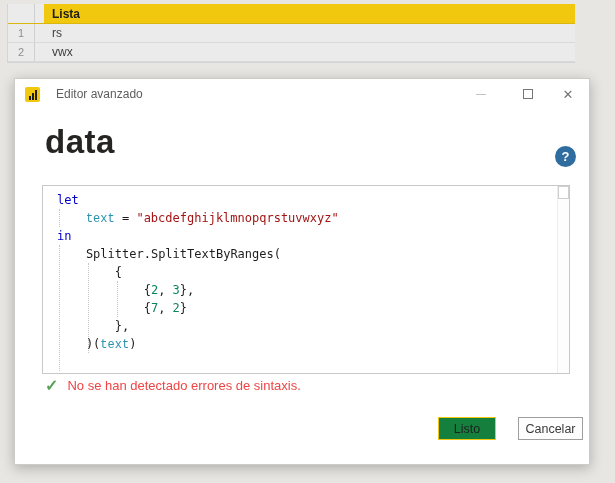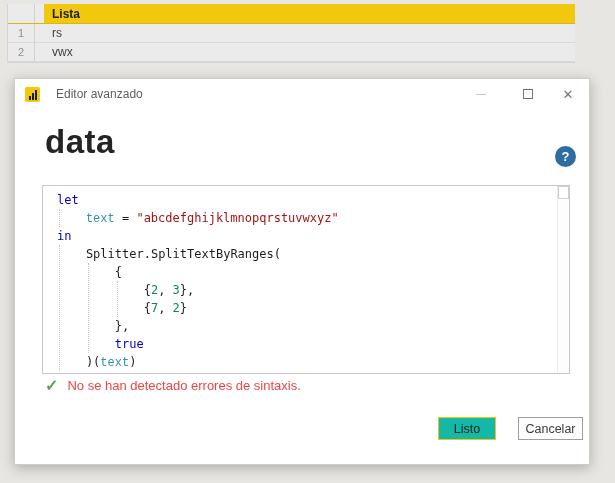--- a/index.html
+++ b/index.html
@@ -79,21 +79,21 @@
   .vthumb { position:absolute; right:0px; top:0px; width:11px; height:13px;
             background:#ffffff; border:1px solid #cfcfcf; }
 
   
   .status-row { position:absolute; left:30px; top:297px; display:flex; align-items:center; }
   .check-icon { color:#57a257; font-size:16px; font-weight:bold; margin-right:9px; }
   .status-text { font-size:13px; color:#ef4444; }
 
   .btn { position:absolute; top:338px; height:23px; font-size:12.5px; text-align:center;
          display:flex; align-items:center; justify-content:center; cursor:pointer; }
-  .btn-done { left:423px; width:58px; background:#14b8a6; color:#1f1f1f; border:1px solid #f2c80f; }
+  .btn-done { left:423px; width:58px; background:#15803d; color:#1f1f1f; border:1px solid #f2c80f; }
   .btn-cancel { left:491px; width:65px; background:#fdfdfd; color:#3a3a3a; border:1px solid #9e9e9e;margin-left:12px; }
 </style>
 </head>
 <body>
 
 <div class="tbl">
   <div class="tbl-row tbl-head">
     <div class="numcol head-numcol"></div>
     <div class="datacol head-datacol">Lista</div>
   </div>
@@ -141,21 +141,20 @@
     <div class="guide g3"></div>
     <div class="code-pre">
         <div class="code-line"><span class="tok-kw">let</span></div>
         <div class="code-line"><span class="tok-plain">    </span><span class="tok-id">text</span><span class="tok-plain"> = </span><span class="tok-str">"abcdefghijklmnopqrstuvwxyz"</span></div>
         <div class="code-line"><span class="tok-kw">in</span></div>
         <div class="code-line"><span class="tok-plain">    Splitter.SplitTextByRanges(</span></div>
         <div class="code-line"><span class="tok-plain">        {</span></div>
         <div class="code-line"><span class="tok-plain">            {</span><span class="tok-num">2</span><span class="tok-plain">, </span><span class="tok-num">3</span><span class="tok-plain">},</span></div>
         <div class="code-line"><span class="tok-plain">            {</span><span class="tok-num">7</span><span class="tok-plain">, </span><span class="tok-num">2</span><span class="tok-plain">}</span></div>
         <div class="code-line"><span class="tok-plain">        },</span></div>
-        <div class="code-line"><span class="tok-plain">        </span><span class="tok-kw">true</span></div>
         <div class="code-line"><span class="tok-plain">    )(</span><span class="tok-id">text</span><span class="tok-plain">)</span></div>
       </div>
     <div class="vscroll">
       <div class="vthumb"></div>
     </div>
   </div>
 
   <div class="status-row">
     <span class="check-icon">✓</span>
     <span class="status-text">No se han detectado errores de sintaxis.</span>

